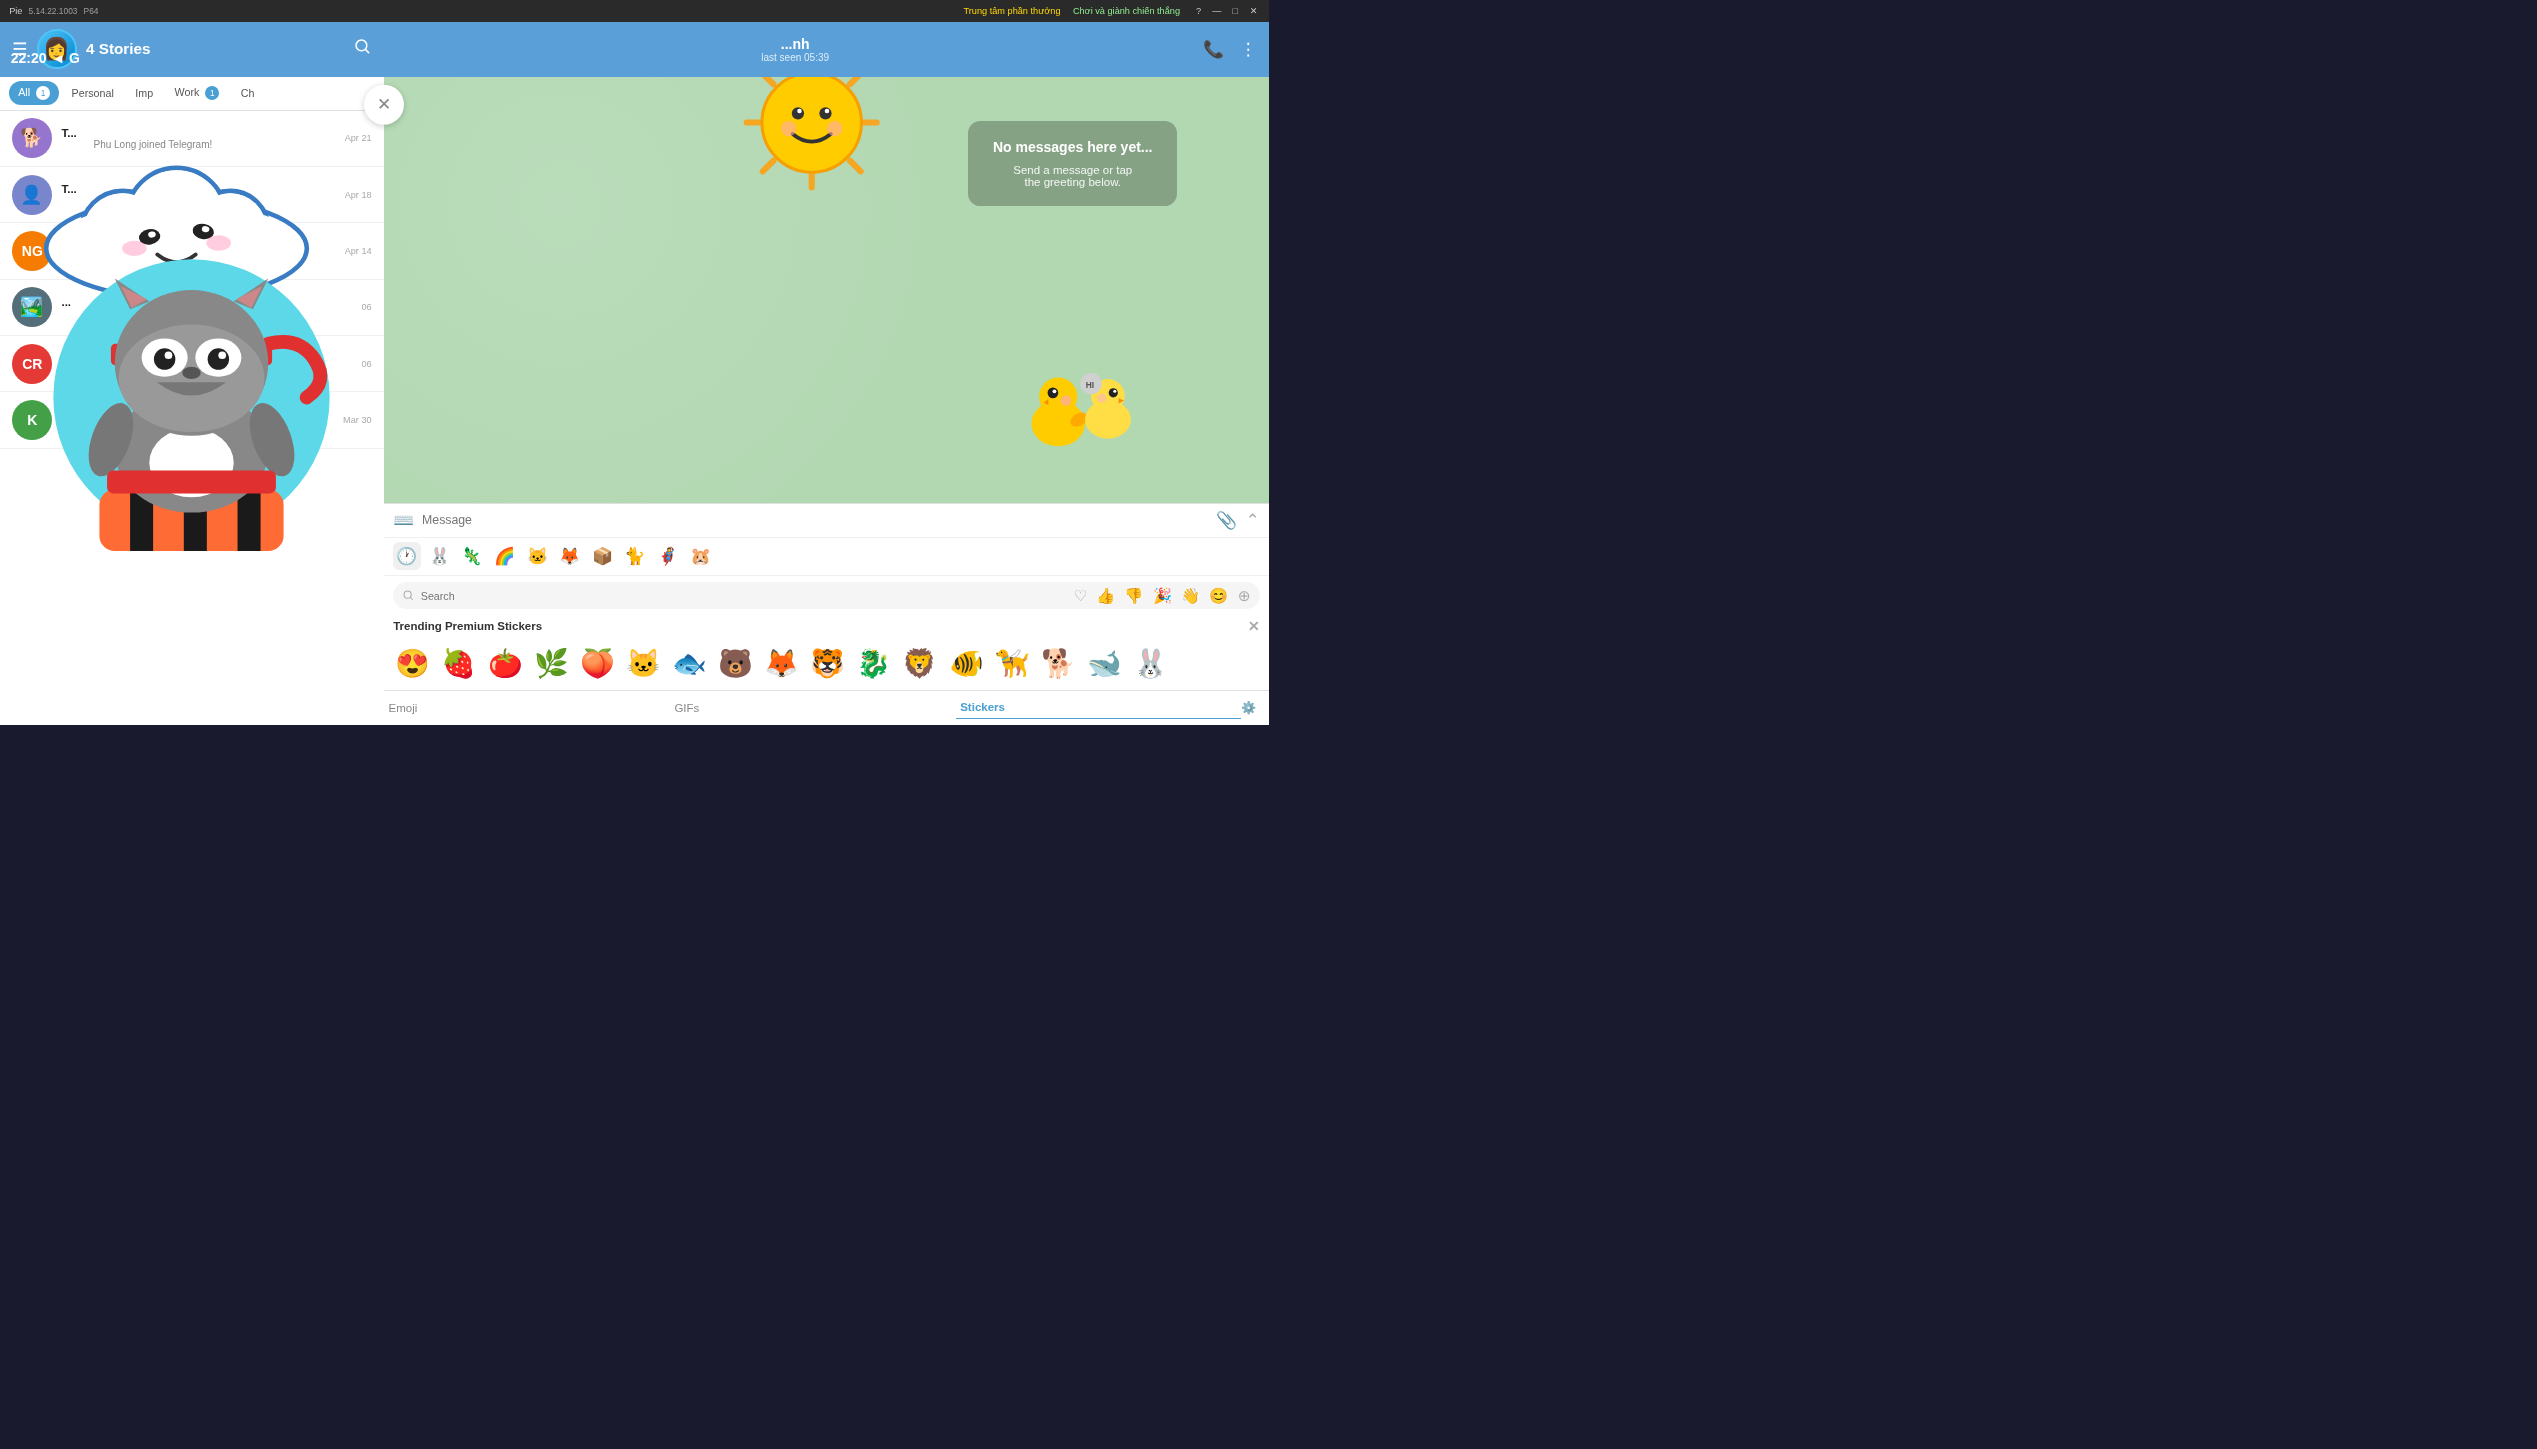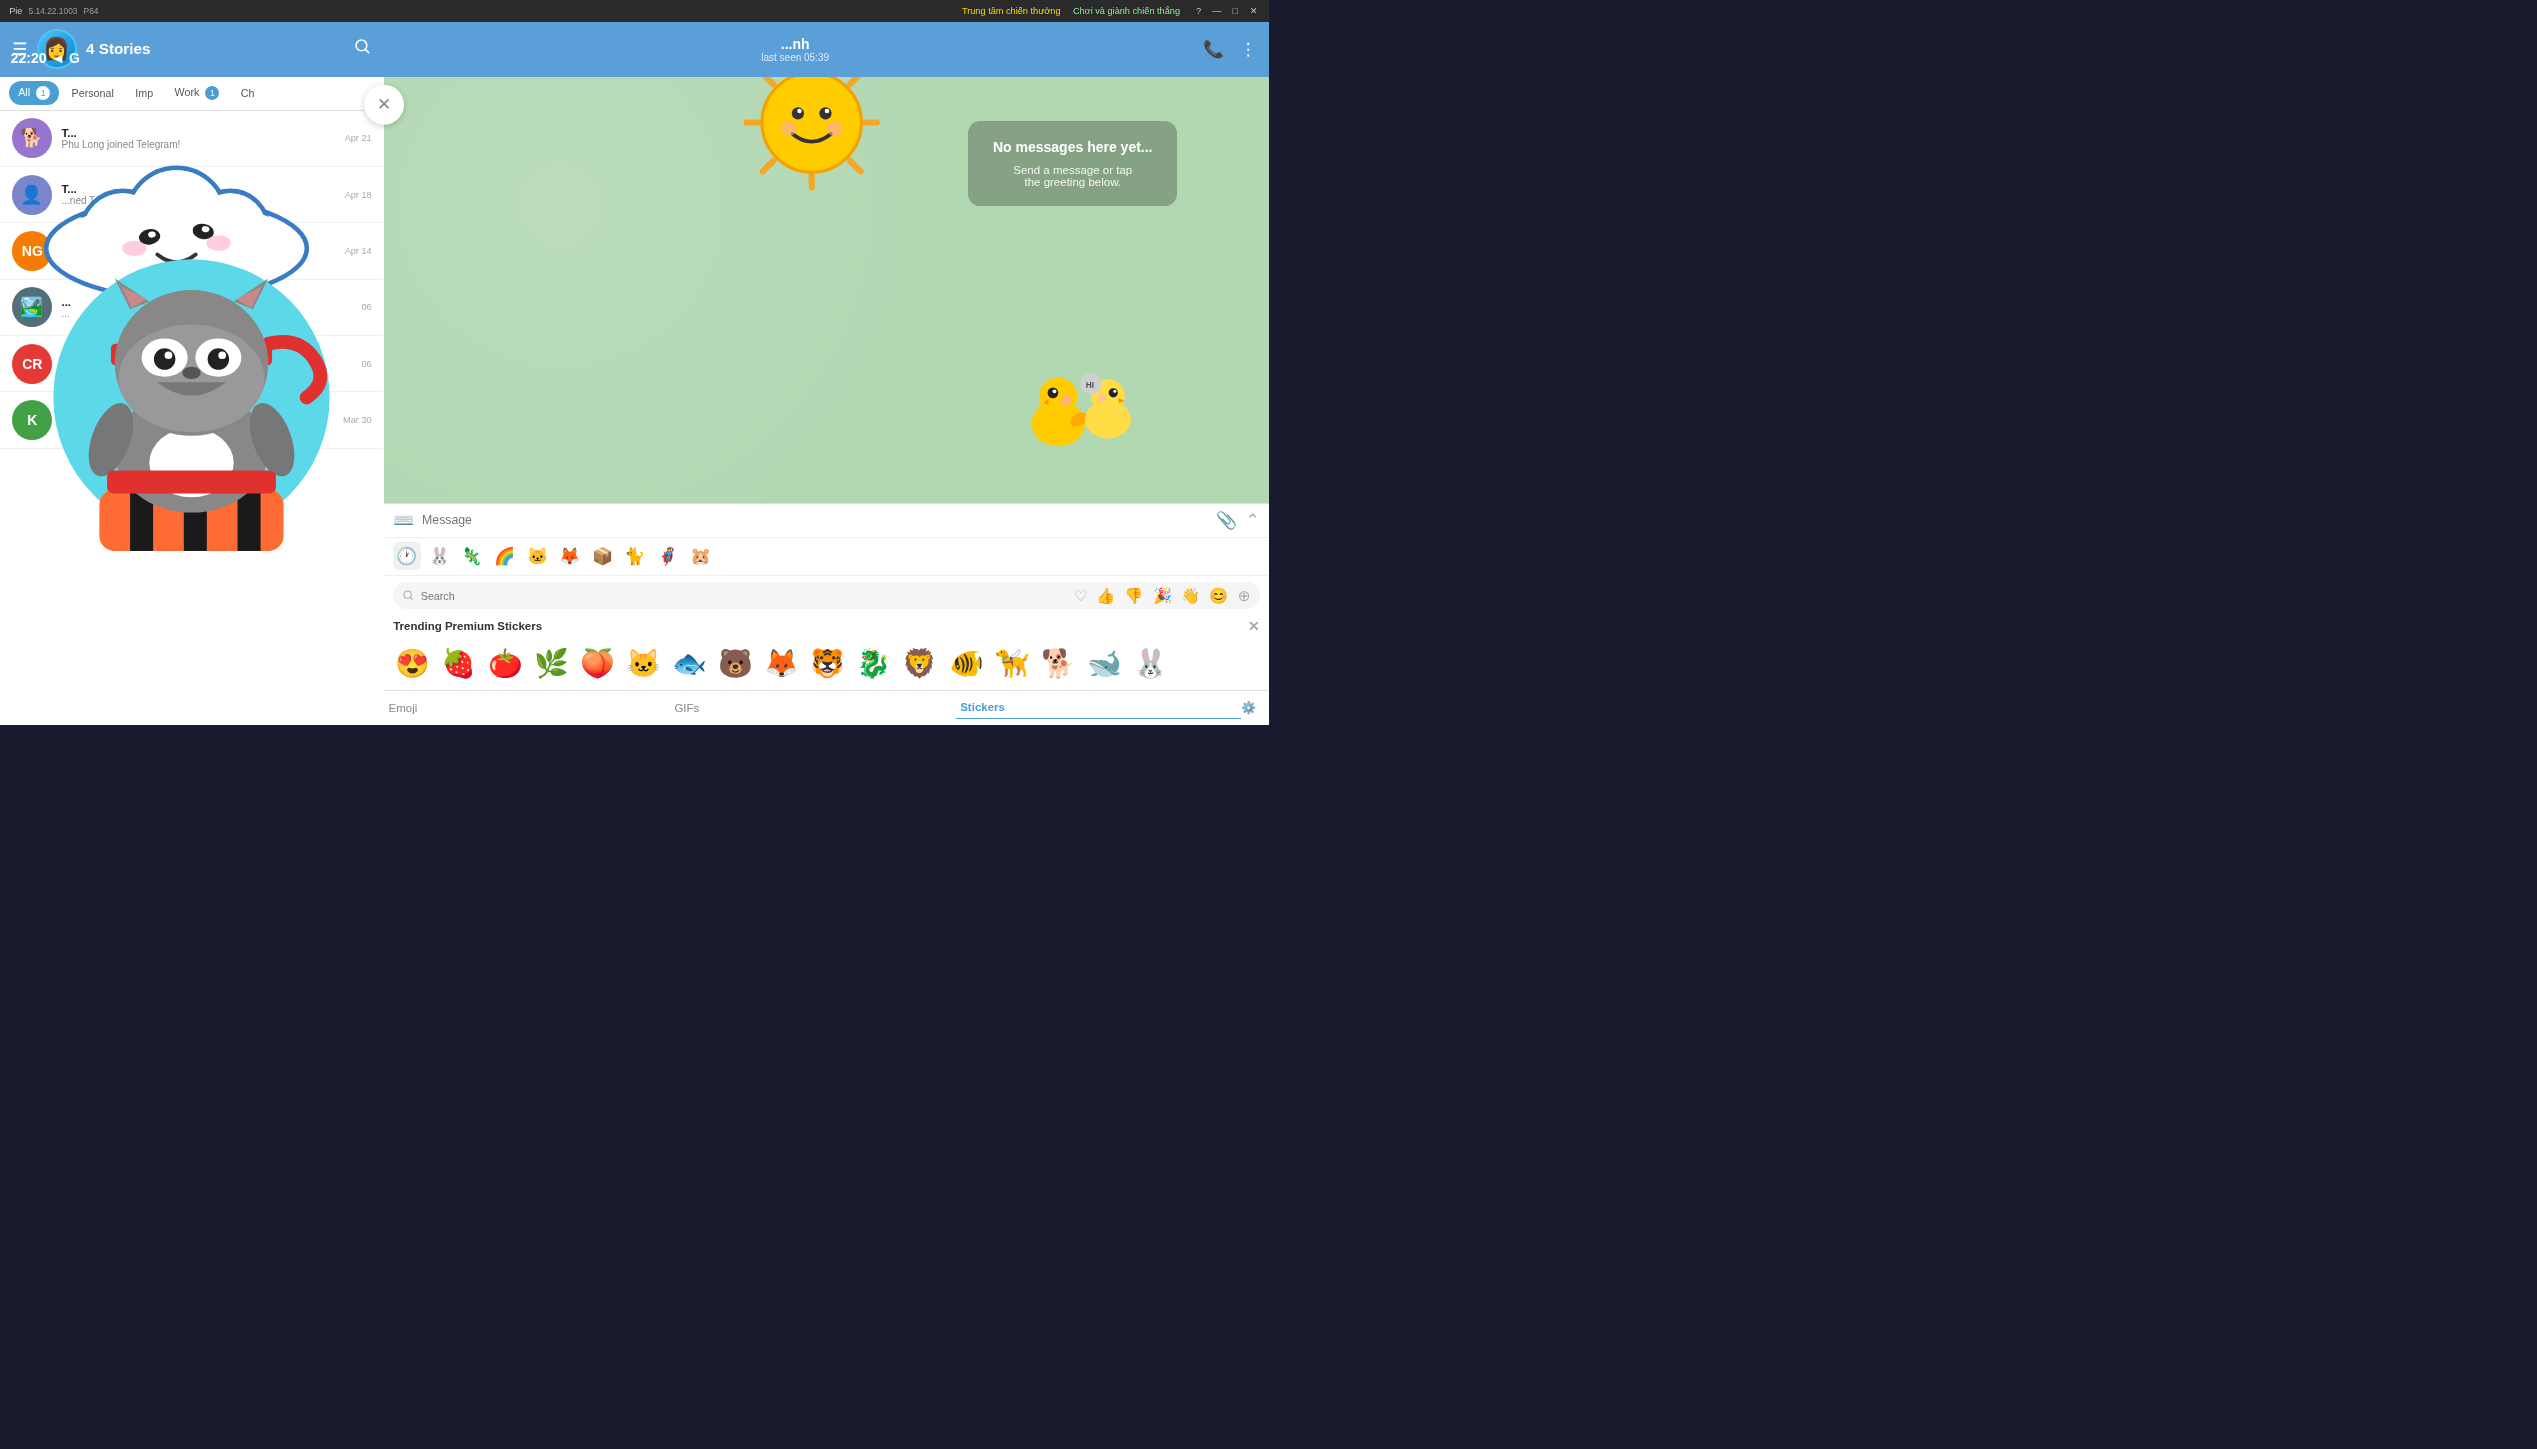--- a/index.html
+++ b/index.html
@@ -171,20 +171,21 @@
       font-weight: 600;
       font-size: 11.5px;
       color: #222;
     }
     .chat-preview {
       font-size: 10px;
       color: #888;
       white-space: nowrap;
       overflow: hidden;
       text-overflow: ellipsis;
+      margin-left: 32px;
     }
     .chat-meta {
       display: flex;
       flex-direction: column;
       align-items: flex-end;
       gap: 3.1px;
     }
     .chat-time {
       font-size: 9.2px;
       color: #aaa;
@@ -389,21 +390,21 @@
 </head>
 <body>
 
 <div class="system-bar">
   <div class="system-bar-left">
     <span>Pie</span>
     <span style="font-size:8.4px;opacity:0.7;">5.14.22.1003</span>
     <span style="font-size:8.4px;opacity:0.7;">P64</span>
   </div>
   <div class="system-bar-right">
-    <span style="color:#ffd700;">Trung tâm chiến thưởng</span>
+    <span style="color:#ffd700;">Trung tâm phần thưởng</span>
     <span style="color:#90ee90;">Chơi và giành chiến thắng</span>
     <div class="win-controls">
       <div class="win-btn">?</div>
       <div class="win-btn">—</div>
       <div class="win-btn">□</div>
       <div class="win-btn">✕</div>
     </div>
   </div>
 </div>
 

